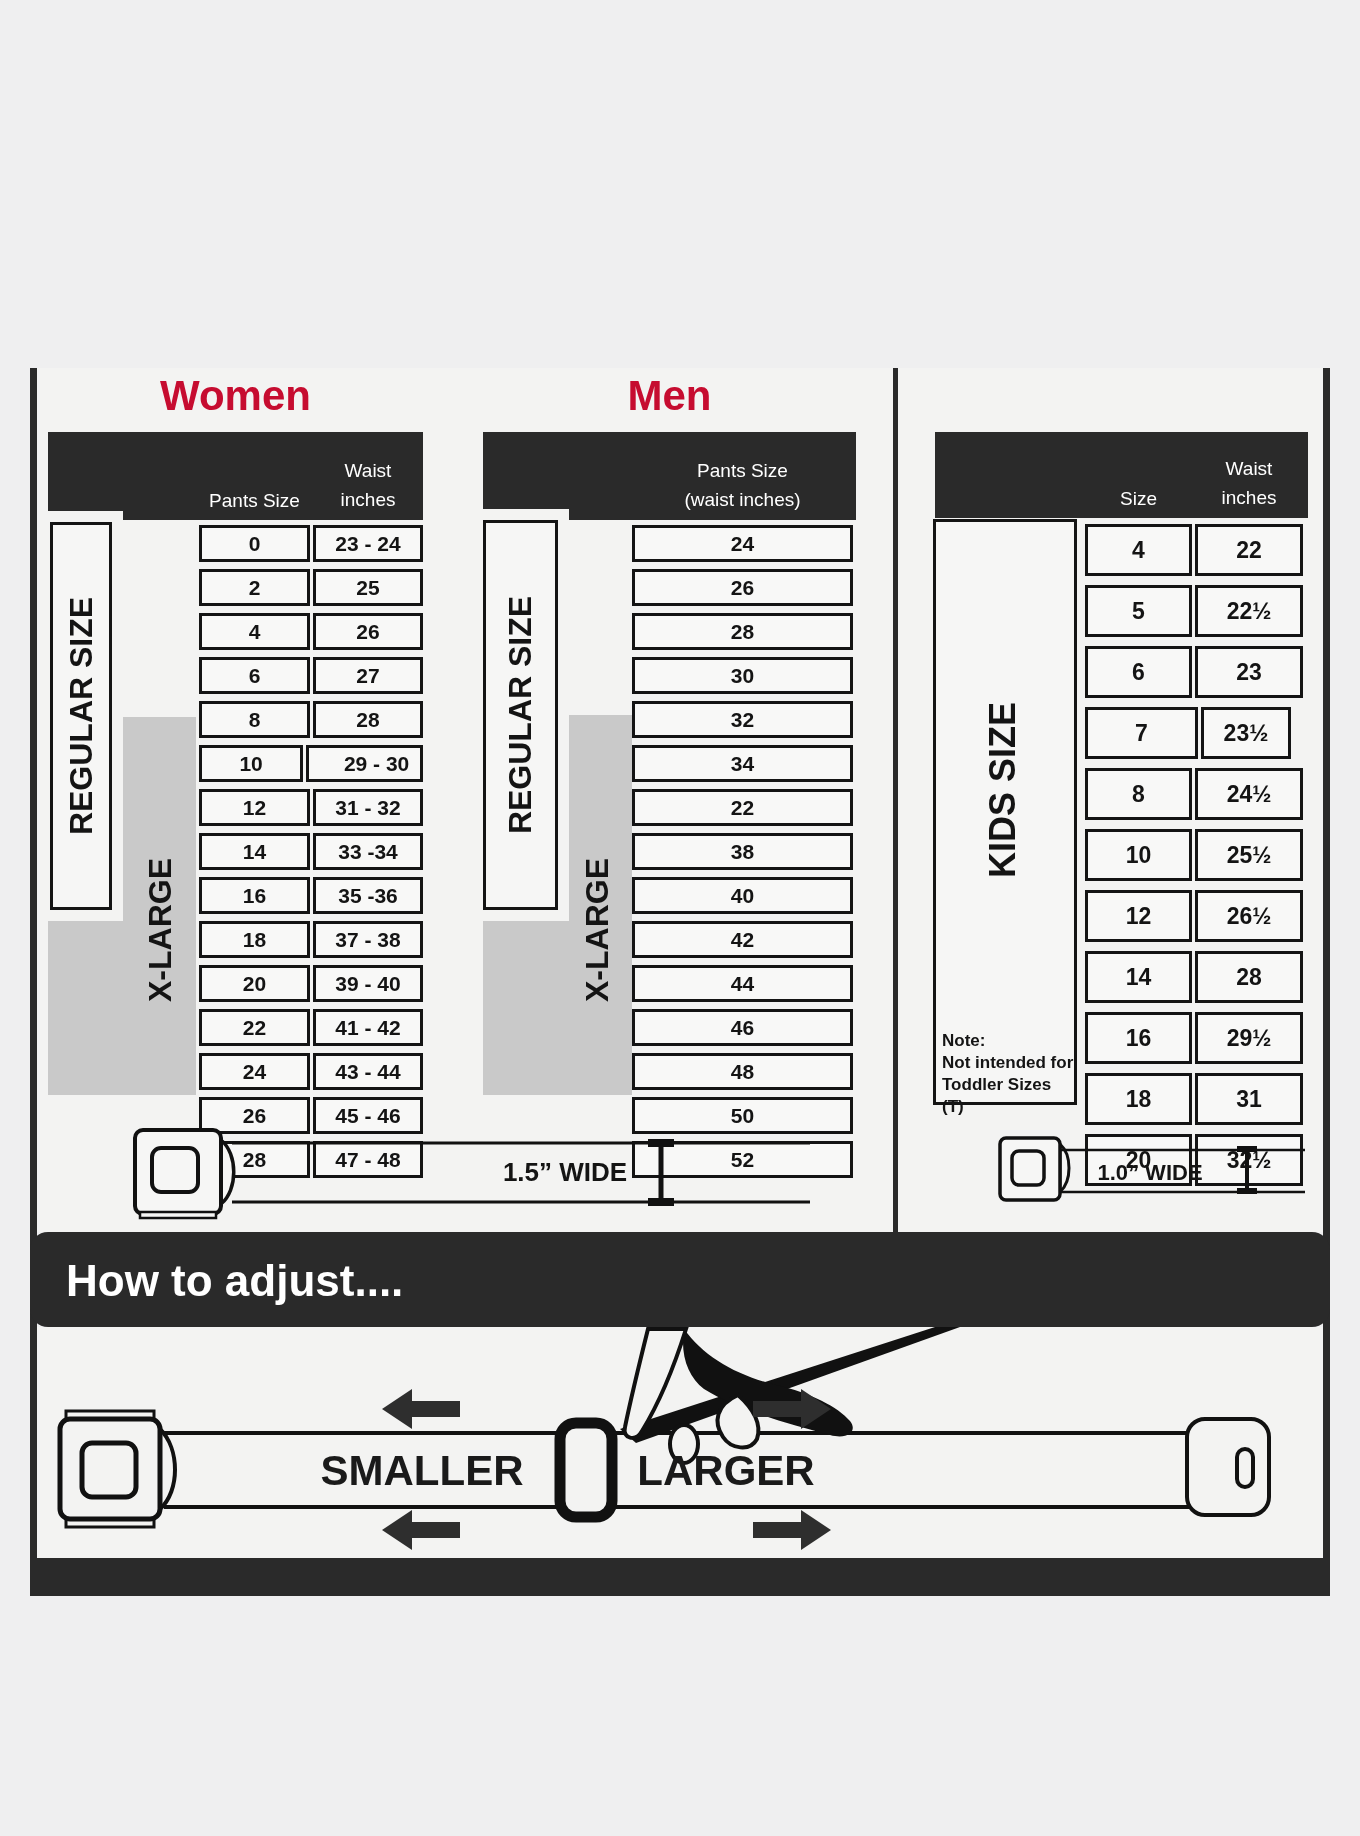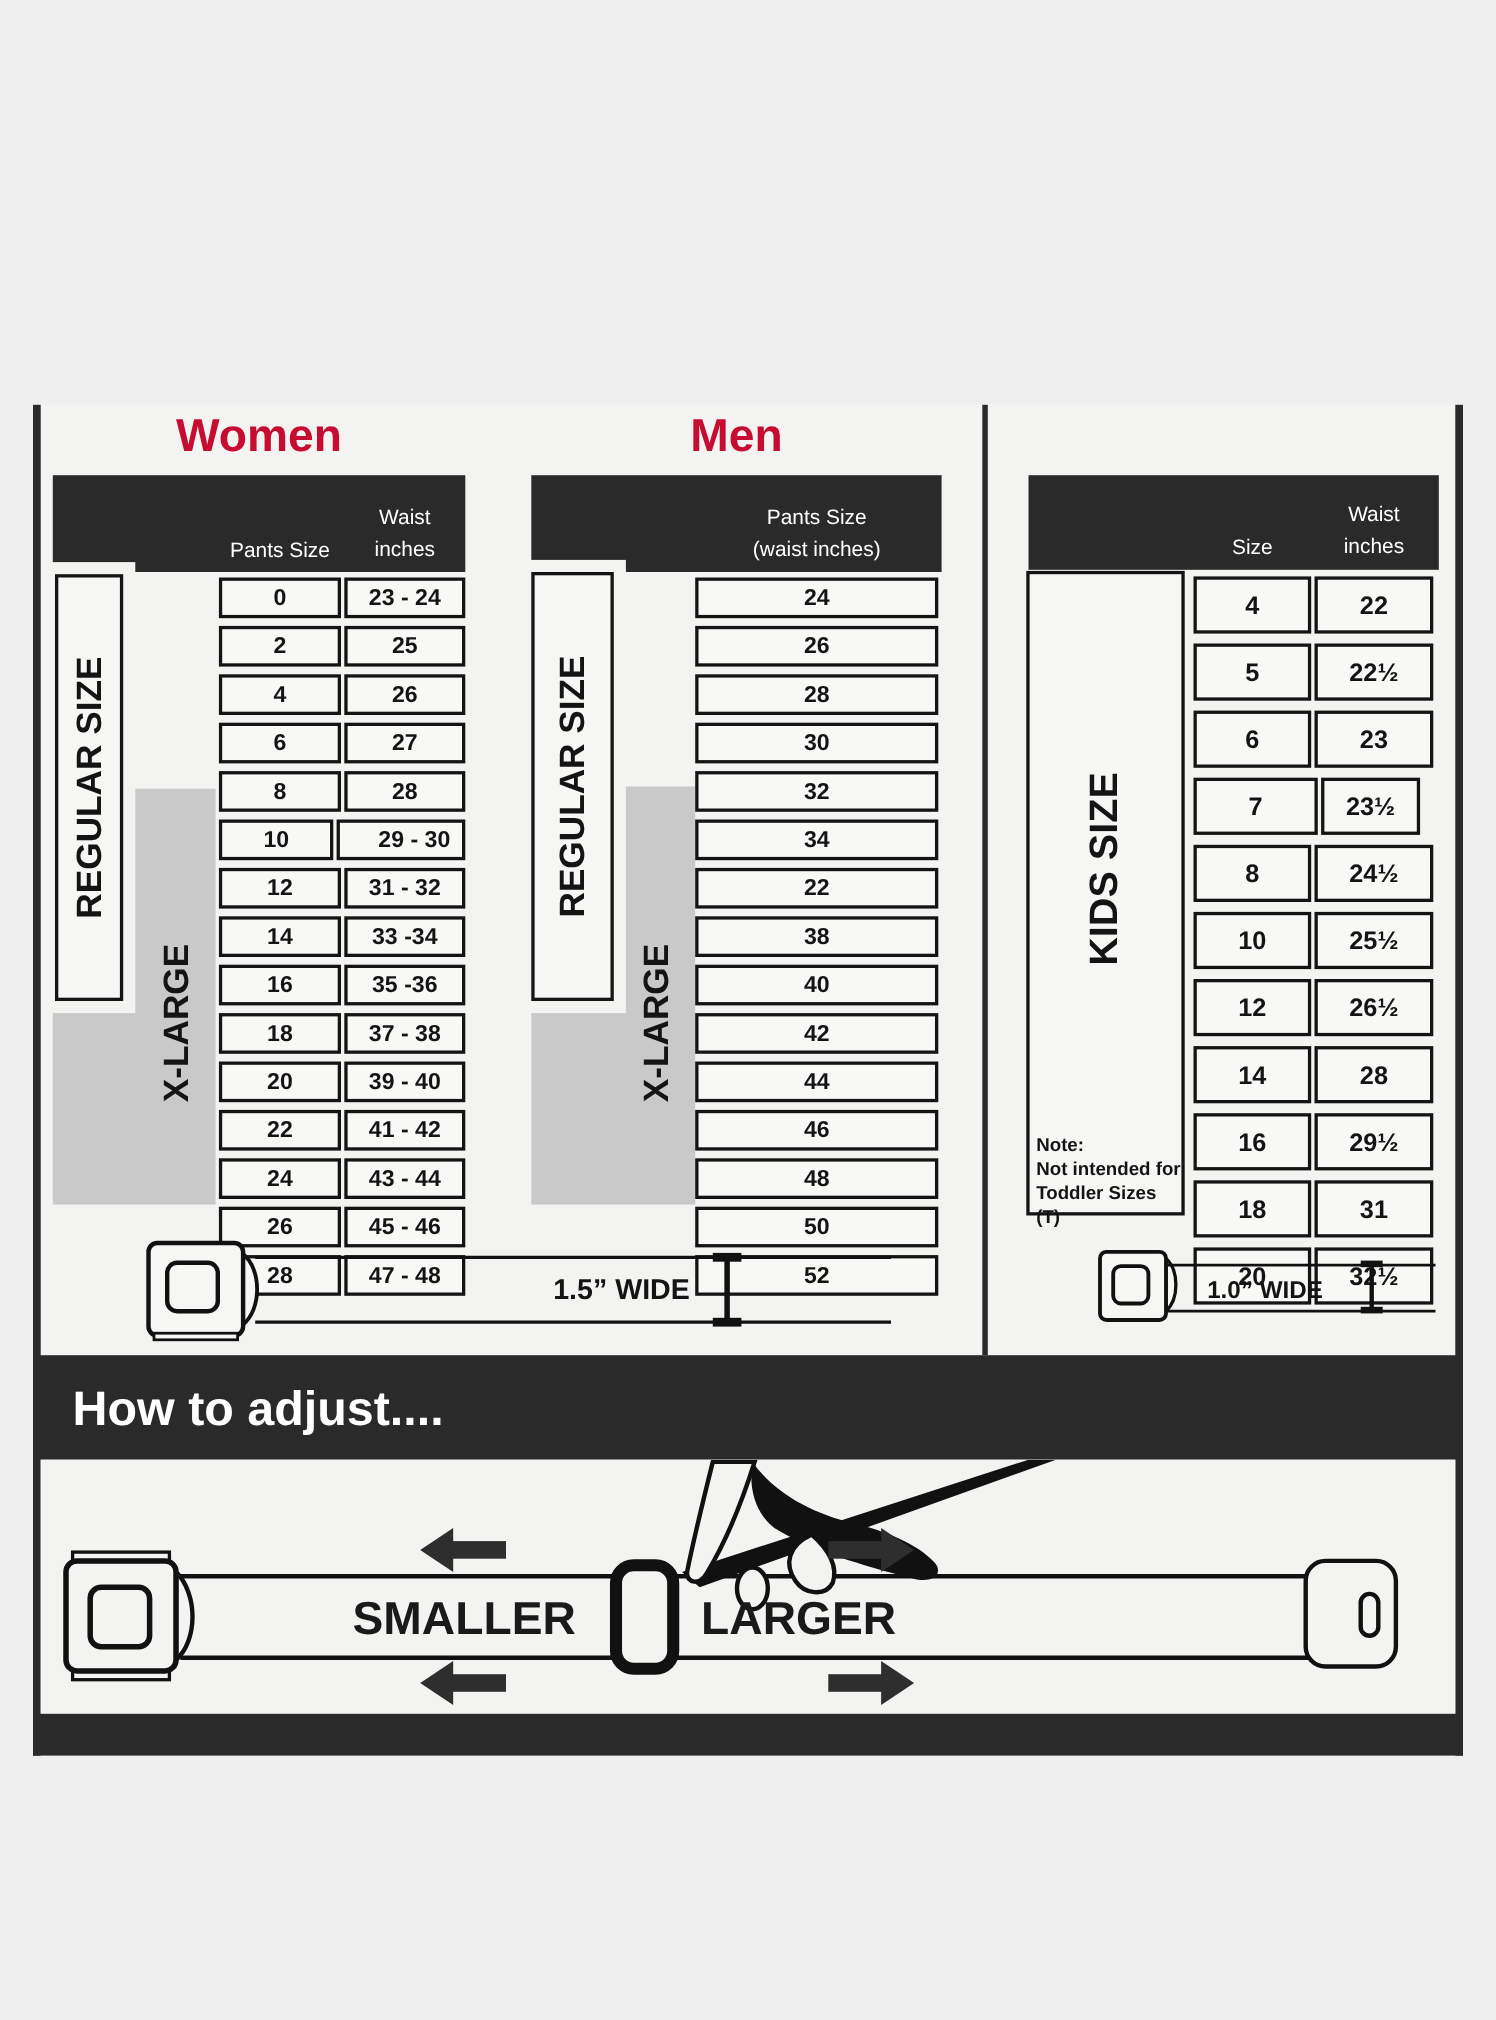--- a/index.html
+++ b/index.html
@@ -299,21 +299,21 @@
     <line x1="75" y1="18" x2="320" y2="18" stroke="#111" stroke-width="2.5"></line>
     <line x1="75" y1="60" x2="320" y2="60" stroke="#111" stroke-width="2.5"></line>
     <g>
       <line x1="262" y1="18" x2="262" y2="60" stroke="#111" stroke-width="4"></line>
       <rect x="252" y="14" width="20" height="6" fill="#111"></rect>
       <rect x="252" y="56" width="20" height="6" fill="#111"></rect>
     </g>
     <text x="165" y="48" text-anchor="middle" font-size="22" font-weight="bold" fill="#141414">1.0” WIDE</text>
   </svg>
 
-  <div class="abs dark" style="left:30px;top:1232px;width:1300px;height:95px;">
+  <div class="abs dark" style="left:30px;top:1232px;width:1300px;height:95px;border-radius:18px;">
     <div class="abs howto-title" style="left:36px;top:24px;">How to adjust....</div>
   </div>
 
   <div class="abs content" style="left:37px;top:1327px;width:1286px;height:231px;"></div>
   <svg class="abs" style="left:36px;top:1327px;" width="1288" height="231" viewBox="0 0 1288 231">
 
     <line x1="128" y1="106" x2="1160" y2="106" stroke="#111" stroke-width="4"></line>
     <line x1="128" y1="180" x2="1160" y2="180" stroke="#111" stroke-width="4"></line>
 
     <g>

